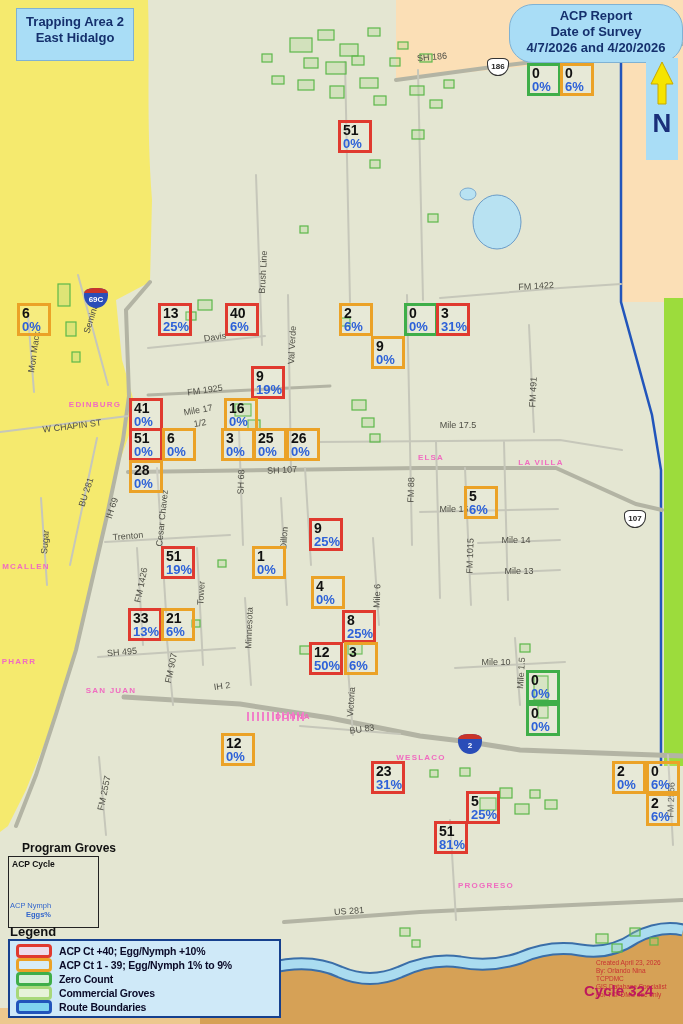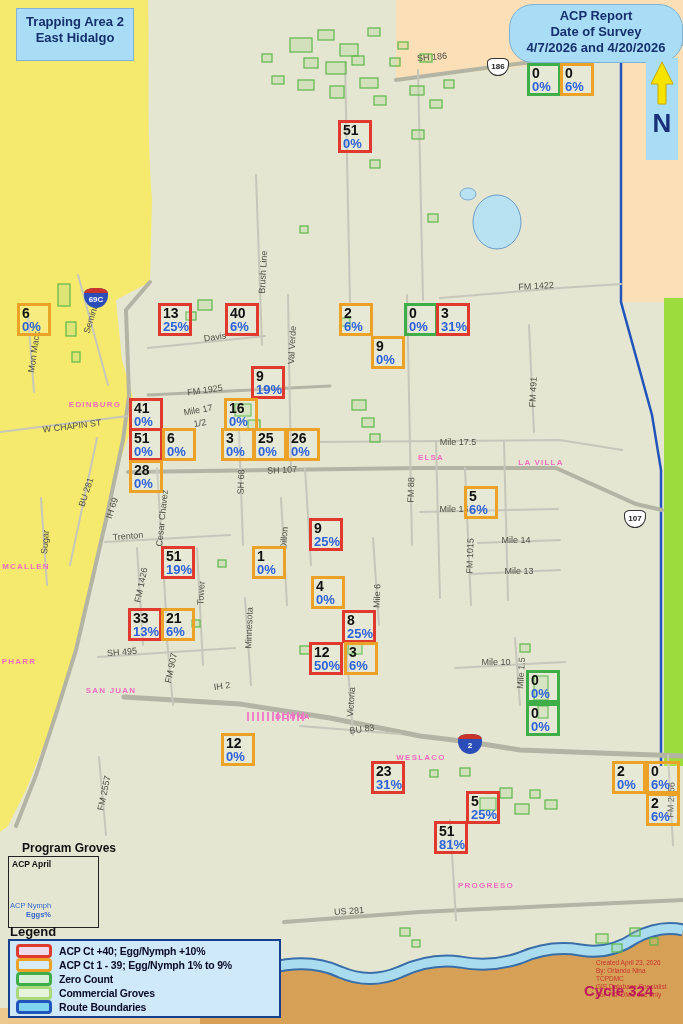--- a/index.html
+++ b/index.html
@@ -201,21 +201,21 @@
       <div class="rlabel" style="left: 536px; top: 286px; transform: translate(-50%, -50%) rotate(-3deg);">FM 1422</div>
       <div class="rlabel" style="left: 92px; top: 315px; transform: translate(-50%, -50%) rotate(-73deg);">Seminary</div>
       <div class="rlabel" style="left: 34px; top: 352px; transform: translate(-50%, -50%) rotate(-82deg);">Mon Mack</div>
       <div class="rlabel" style="left: 263px; top: 272px; transform: translate(-50%, -50%) rotate(-87deg);">Brush Line</div>
       <div class="rlabel" style="left: 292px; top: 345px; transform: translate(-50%, -50%) rotate(-87deg);">Val Verde</div>
       <div class="rlabel" style="left: 215px; top: 337px; transform: translate(-50%, -50%) rotate(-8deg);">Davis</div>
       <div class="rlabel" style="left: 205px; top: 390px; transform: translate(-50%, -50%) rotate(-8deg);">FM 1925</div>
       <div class="rlabel" style="left: 198px; top: 410px; transform: translate(-50%, -50%) rotate(-10deg);">Mile 17</div>
       <div class="rlabel" style="left: 200px; top: 423px; transform: translate(-50%, -50%) rotate(-10deg);">1/2</div>
       <div class="rlabel" style="left: 533px; top: 392px; transform: translate(-50%, -50%) rotate(-87deg);">FM 491</div>
-      <div class="rlabel" style="left: 458px; top: 442px; transform: translate(-50%, -50%) rotate(0deg);">Mile 17.5</div>
+      <div class="rlabel" style="left: 458px; top: 425px; transform: translate(-50%, -50%) rotate(0deg);">Mile 17.5</div>
       <div class="rlabel" style="left: 72px; top: 426px; transform: translate(-50%, -50%) rotate(-7deg);">W CHAPIN ST</div>
       <div class="rlabel" style="left: 282px; top: 470px; transform: translate(-50%, -50%) rotate(-3deg);">SH 107</div>
       <div class="rlabel" style="left: 241px; top: 482px; transform: translate(-50%, -50%) rotate(-88deg);">SH 68</div>
       <div class="rlabel" style="left: 86px; top: 492px; transform: translate(-50%, -50%) rotate(-72deg);">BU 281</div>
       <div class="rlabel" style="left: 112px; top: 508px; transform: translate(-50%, -50%) rotate(-72deg);">IH 69</div>
       <div class="rlabel" style="left: 411px; top: 490px; transform: translate(-50%, -50%) rotate(-88deg);">FM 88</div>
       <div class="rlabel" style="left: 430px; top: 509px; transform: translate(-50%, -50%) rotate(0deg); margin-left: 24px;">Mile 15</div>
       <div class="rlabel" style="left: 516px; top: 540px; transform: translate(-50%, -50%) rotate(0deg);">Mile 14</div>
       <div class="rlabel" style="left: 519px; top: 571px; transform: translate(-50%, -50%) rotate(0deg);">Mile 13</div>
       <div class="rlabel" style="left: 470px; top: 556px; transform: translate(-50%, -50%) rotate(-88deg);">FM 1015</div>
@@ -427,21 +427,21 @@
 
   <div id="north-box" class="abs">
     <svg width="32" height="48">
       <polygon points="16,4 27,26 20,26 20,46 12,46 12,26 5,26" fill="#f6e400" stroke="#c8a800" stroke-width="1"></polygon>
     </svg>
     <div class="n">N</div>
   </div>
 
   <div id="inset-title" class="abs">Program Groves</div>
   <div id="inset-box" class="abs"></div>
-  <div id="inset-count" class="abs">ACP April</div>
+  <div id="inset-count" class="abs">ACP Cycle</div>
   <div id="inset-nymph" class="abs">ACP Nymph</div>
   <div id="inset-eggs" class="abs">Eggs%</div>
 
   <div id="legend-title" class="abs">Legend</div>
   <div id="legend-box" class="abs">
       <div class="lg-row">
         <span class="lg-sw sw-red"></span>
         <span class="lg-label">ACP Ct +40; Egg/Nymph +10%</span>
       </div>
       <div class="lg-row">

